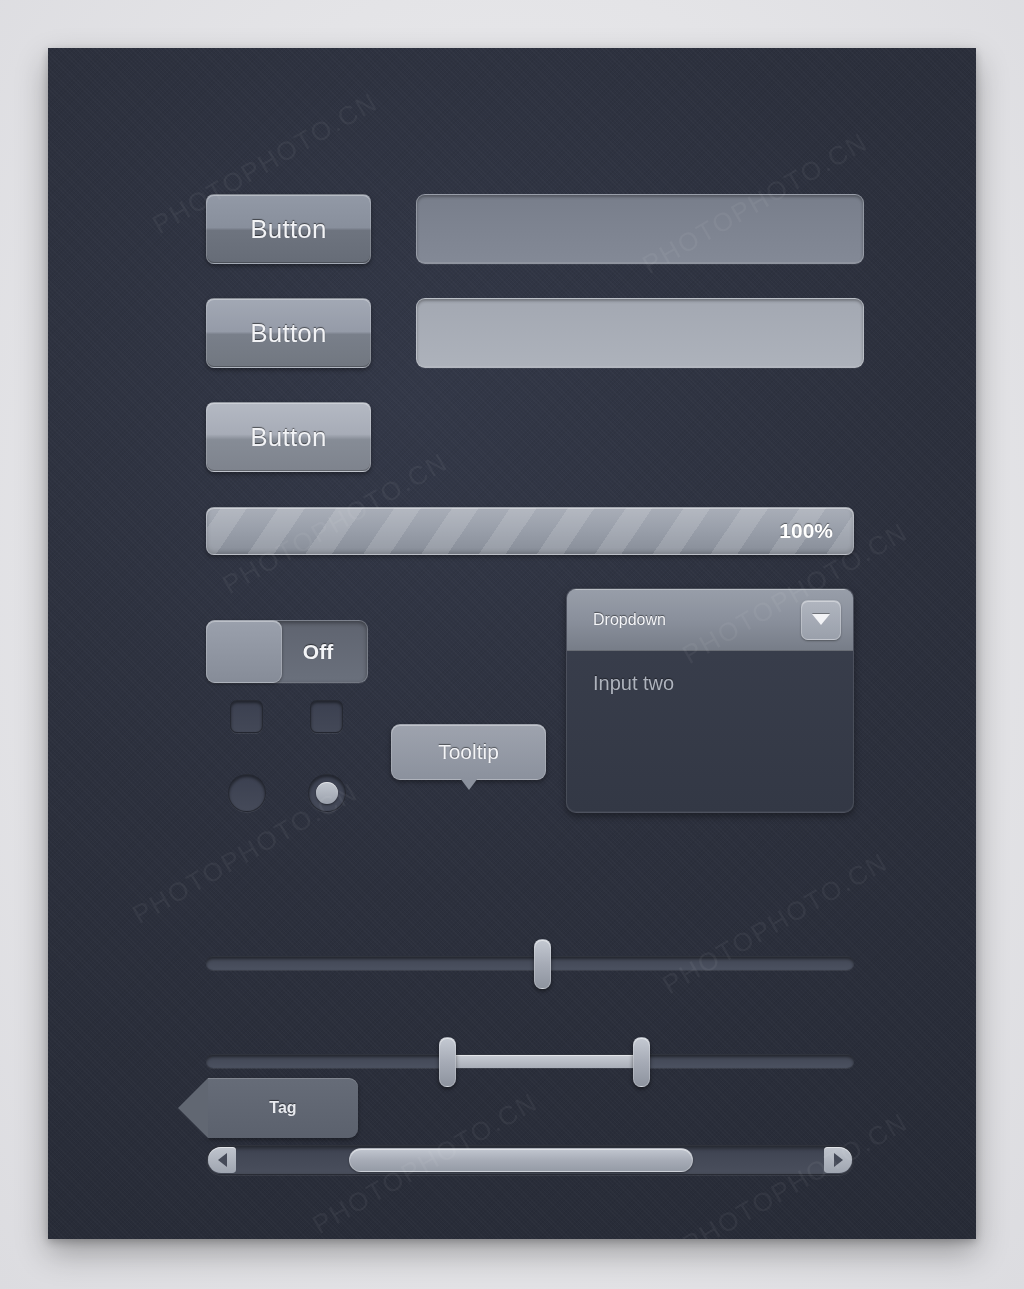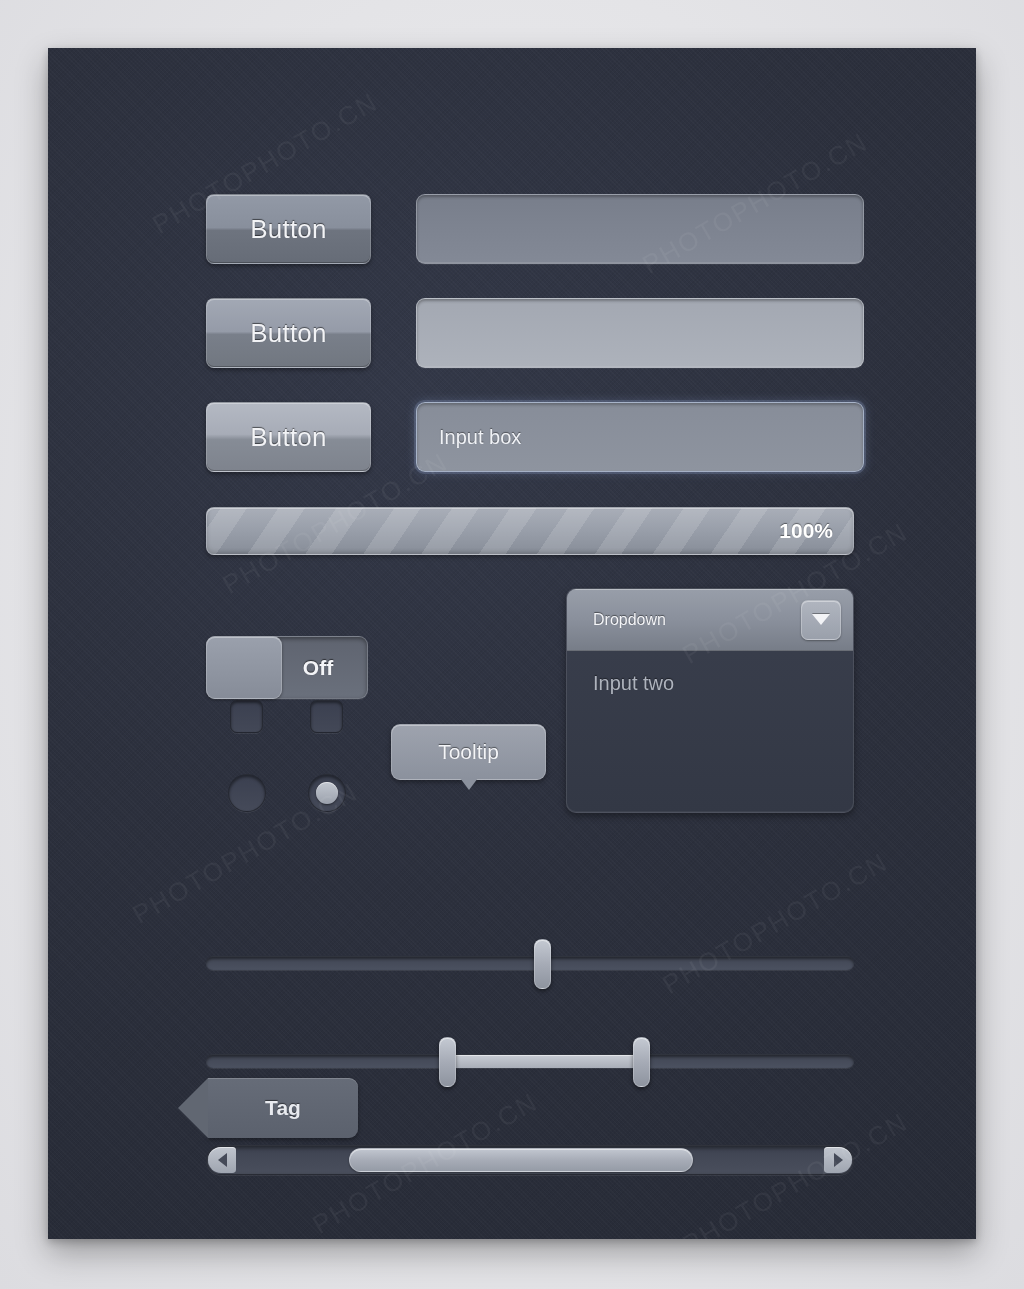--- a/index.html
+++ b/index.html
@@ -429,21 +429,21 @@
     height: 60px;
     background: linear-gradient(to bottom, #666c78 0%, #5b616d 100%);
     border-radius: 0 9px 9px 0;
     box-shadow:
       inset 0 1px 0 rgba(255,255,255,0.18),
       0 2px 4px rgba(0,0,0,0.35);
     display: flex;
     align-items: center;
     justify-content: center;
     color: #e8eaef;
-    font-size: 21px;
+    font-size: 16px;
     font-weight: bold;
     text-shadow: 0 -1px 1px rgba(0,0,0,0.50);
     position: relative;
     margin-left: 30px;
     cursor: pointer;
   }
   .tag::before {
     content: "";
     position: absolute;
     left: -30px;
@@ -486,29 +486,26 @@
       </div>
 
       <div class="w field field-dark" style="left:368px; top:146px;">
         <span class="field-text"></span>
       </div>
 
       <div class="w field field-light" style="left:368px; top:250px;">
         <span class="field-text"></span>
       </div>
 
-      <div class="w field field-focus" style="left:368px; top:354px;">
-        <span class="field-text">Input box</span>
-      </div>
 
       <div class="w progress" style="left:158px; top:459px;">
         <span class="progress-label">100%</span>
       </div>
 
-      <div class="w toggle toggle-off" style="left:158px; top:540px;">
+      <div class="w toggle toggle-off" style="left:158px; top:524px;">
         <span class="knob knob-left"></span>
         <span class="toggle-label">Off</span>
       </div>
 
 
       <div class="w dropdown" style="left:518px; top:540px;">
         <div class="dd-head">
           <span class="dd-head-label">Dropdown</span>
           <span class="dd-arrow-btn">
             <span class="tri-down"></span>

